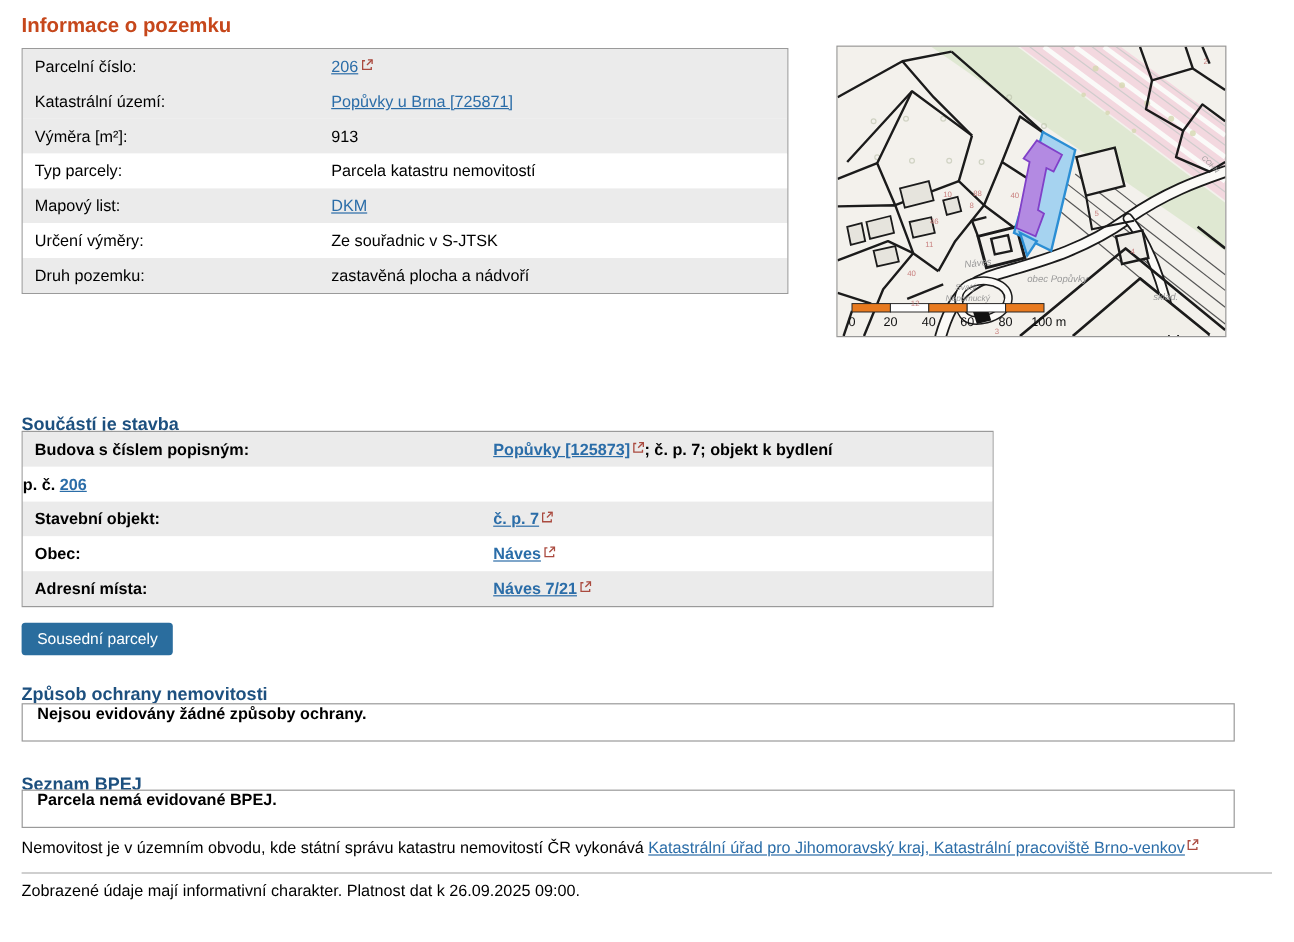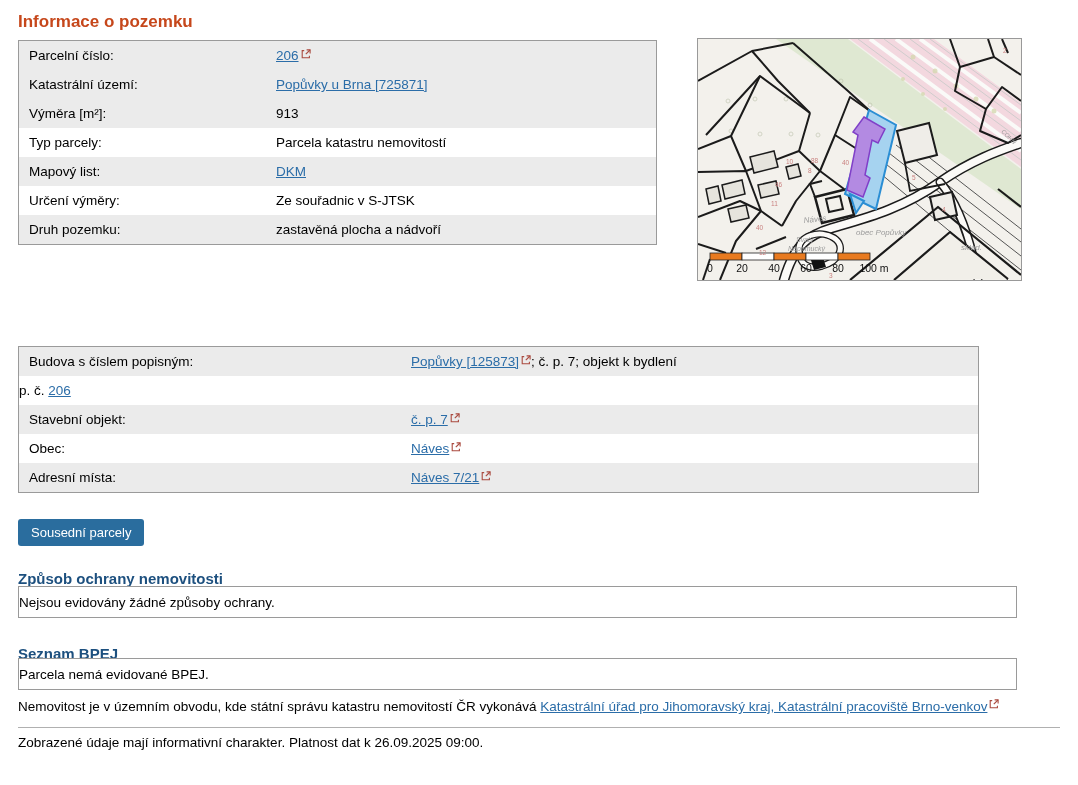--- a/index.html
+++ b/index.html
@@ -12,21 +12,21 @@
   .row.odd{background:#ebebeb;}
   .lbl{padding-left:10px;box-sizing:border-box;flex:0 0 auto;}
   .t1 .lbl{width:257px;}
   .t2 .lbl{width:392px;}
   .val{display:flex;align-items:center;white-space:pre;}
   a{color:#2b6da8;text-decoration:underline;cursor:pointer;}
   .ext{display:inline-block;margin-left:2px;transform:translateY(-2px);line-height:0;}
   .btn{position:absolute;left:18px;top:519px;background:#2a6d9e;color:#fff;border:none;border-radius:3px;
        font-size:13px;font-family:inherit;padding:6px 13px;cursor:pointer;}
   .box{position:absolute;left:18px;width:997px;height:30px;border:1px solid #9a9a9a;display:flex;
-       align-items:center;padding-left:0;font-size:13.5px;background:#fff;}
+       align-items:flex-start;padding-left:12px;font-size:13.5px;background:#fff;font-weight:bold;}
   .note{position:absolute;left:18px;top:699px;font-size:13.5px;}
   .hr{position:absolute;left:18px;top:727px;width:1042px;height:0;border-top:1px solid #b0b0b0;}
   .disclaimer{position:absolute;left:18px;top:735px;font-size:13.5px;}
   .mapwrap{position:absolute;left:697px;top:38px;width:323px;height:241px;border:1px solid #999;background:#f3f1ec;}
   svg text{font-family:"Liberation Sans","DejaVu Sans",sans-serif;}
 </style>
 </head>
 <body>
 
 <div class="page">
@@ -224,21 +224,21 @@
           <text x="214" y="141" font-size="6.5" fill="#c9807f">5</text>
           <text x="244" y="173" font-size="6.5" fill="#c9807f">4</text>
           <text x="131" y="239" font-size="6.5" fill="#c9807f">3</text>
           <text x="305" y="14" font-size="6.5" fill="#c9807f">2</text>
         </g>
     </svg>
   </div>
 
   <div class="h2" style="top:333px;">Součástí je stavba</div>
 
-  <div class="tbl t2" style="top:346px;width:961px;" id="building-table">
+  <div class="tbl t2" style="top:359px;width:810px;font-weight:bold;" id="building-table">
       <div class="row odd">
         <span class="lbl">Budova s číslem popisným:</span>
         <span class="val"><a href="#">Popůvky [125873]</a><span class="ext"><svg width="10" height="10" viewBox="0 0 10 10">
               <path d="M3.2,1.6 H1.2 V8.8 H8.4 V6.8" fill="none" stroke="#aa4a3f" stroke-width="1.1"></path>
               <path d="M4.8,5.2 L9,1" fill="none" stroke="#aa4a3f" stroke-width="1.1"></path>
               <path d="M5.6,0.9 H9.1 V4.4" fill="none" stroke="#aa4a3f" stroke-width="1.1"></path>
             </svg></span><span>; č. p. 7; objekt k bydlení</span></span>
       </div>
       <div class="row">
         <span class="val"><span>p. č. </span><a href="#">206</a></span>

